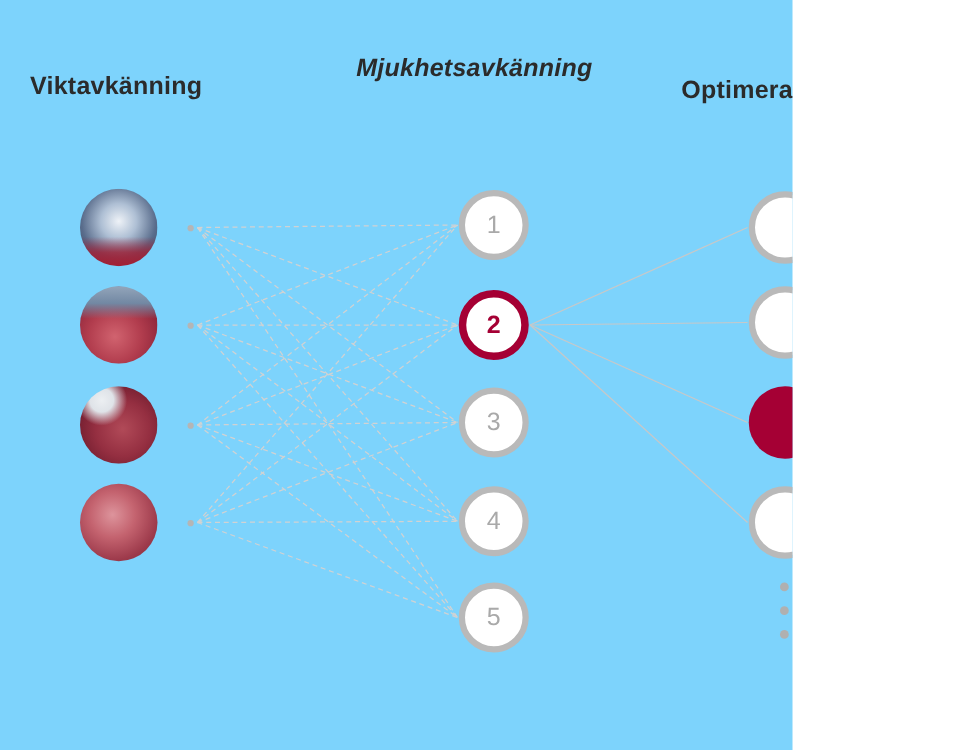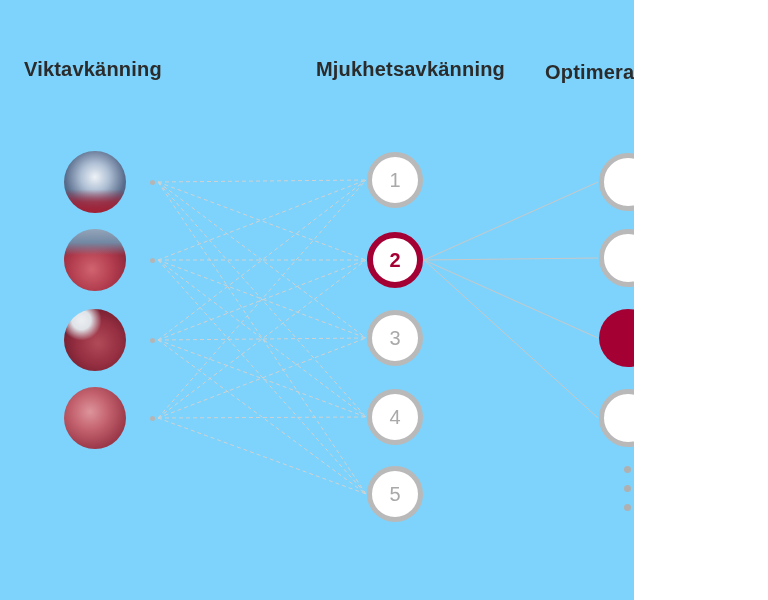--- a/index.html
+++ b/index.html
@@ -11,21 +11,21 @@
     overflow:hidden;
   }
   .col-title{
     position:absolute;
     font-size:20px;
     font-weight:600;
     color:#2b2b2b;
     letter-spacing:.2px;
   }
   .title-left{left:24px;top:58px;}
-  .title-middle{left:285px;top:58px;width:220px;text-align:right;}
+  .title-middle{left:285px;top:44px;width:220px;text-align:left;font-style:italic;}
   .title-right{left:545px;top:58px;width:175px;line-height:28px;}
 
   
   #edges{position:absolute;left:0;top:0;pointer-events:none;}
   .edge-dashed{stroke:#d2d2d2;stroke-width:1;stroke-dasharray:4 3;}
   .edge-solid{stroke:#c8c8c8;stroke-width:1;}
 
   
   .photo-node{
     position:absolute;

